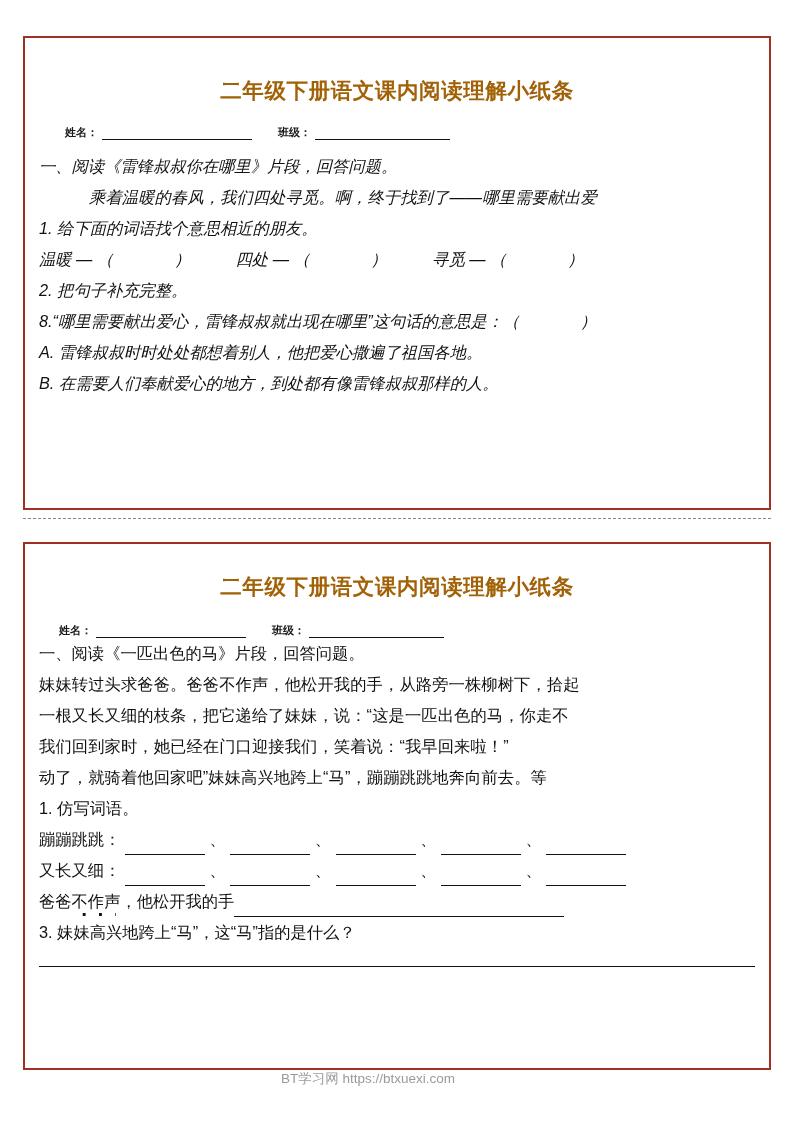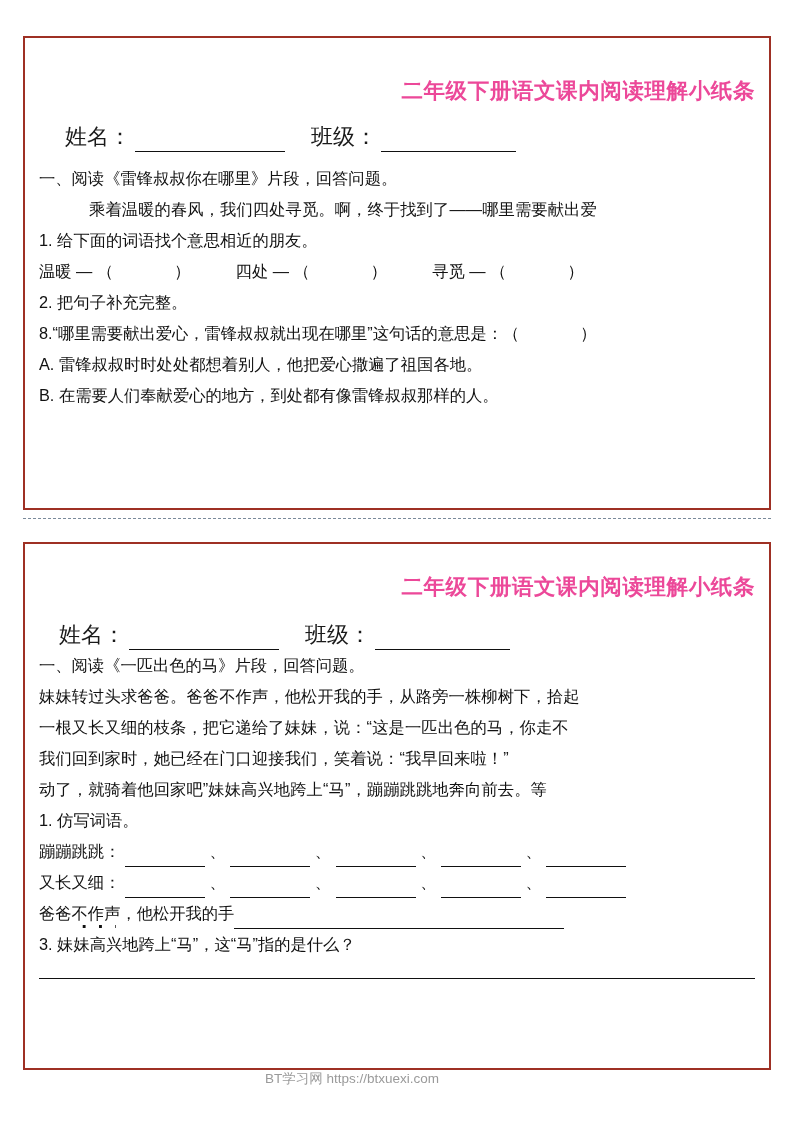--- a/index.html
+++ b/index.html
@@ -38,57 +38,58 @@
   .cut-line {
     position: absolute;
     left: 23px;
     top: 518px;
     width: 748px;
     height: 0;
     border-top: 1.2px dashed #7a8a9a;
   }
 
   .title {
-    text-align: right;
+    text-align: center;
     font-size: 21.5px;
     font-weight: bold;
     letter-spacing: 0.6px;
     margin: 0;
-    color: #ec4899;
+    color: #a16207;
   }
   #sheet-1 .title { padding-top: 38px; }
   #sheet-2 .title { padding-top: 28px; }
 
   
   .idrow {
     display: flex;
     align-items: flex-end;
-    font-size: 22px;
+    font-size: 11px;
     margin-top: 17px;
     padding-left: 26px;
+    font-weight: bold;
   }
   #sheet-2 .idrow { padding-left: 20px; margin-top: 19px; }
   .idrow .lbl { white-space: nowrap; }
   .idrow .blank {
     border-bottom: 1.6px solid #111;
     height: 17px;
     margin: 0 4px;
   }
   .idrow .blank.name { width: 150px; }
   .idrow .blank.klass { width: 135px; }
   .idrow .gap { width: 22px; }
 
   
   .line {
     font-size: 16.3px;
     line-height: 31px;
     white-space: nowrap;
     color: #111;
   }
-  #sheet-1 .body { margin-top: 11px; }
+  #sheet-1 .body { margin-top: 11px; font-style: italic; }
   #sheet-2 .body { }
   .indent { padding-left: 50px; }
 
   .passage .line { letter-spacing: 0.1px; }
 
   
   .ul {
     display: inline-block;
     border-bottom: 1.5px solid #111;
     height: 18px;
@@ -127,20 +128,21 @@
 
   
   .footer {
     position: absolute;
     left: 0;
     top: 1070px;
     width: 704px;
     text-align: center;
     font-size: 13.5px;
     color: #9a9a9a;
+    padding-left: 16px;
   }
 </style>
 </head>
 <body>
 
 <div class="page">
 
   <div class="sheet" id="sheet-1">
     <div class="title">二年级下册语文课内阅读理解小纸条</div>
 

